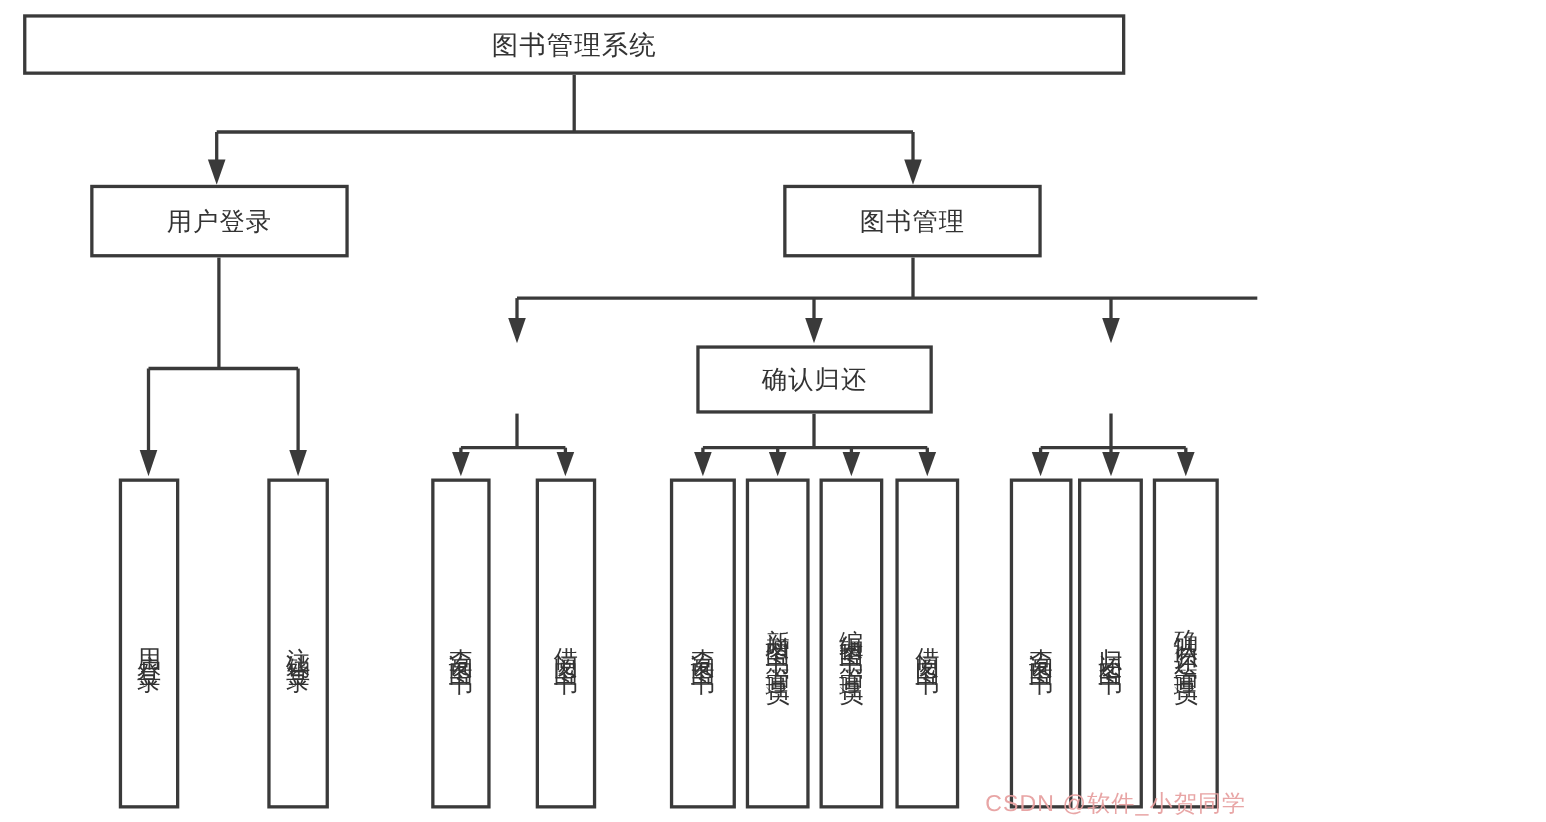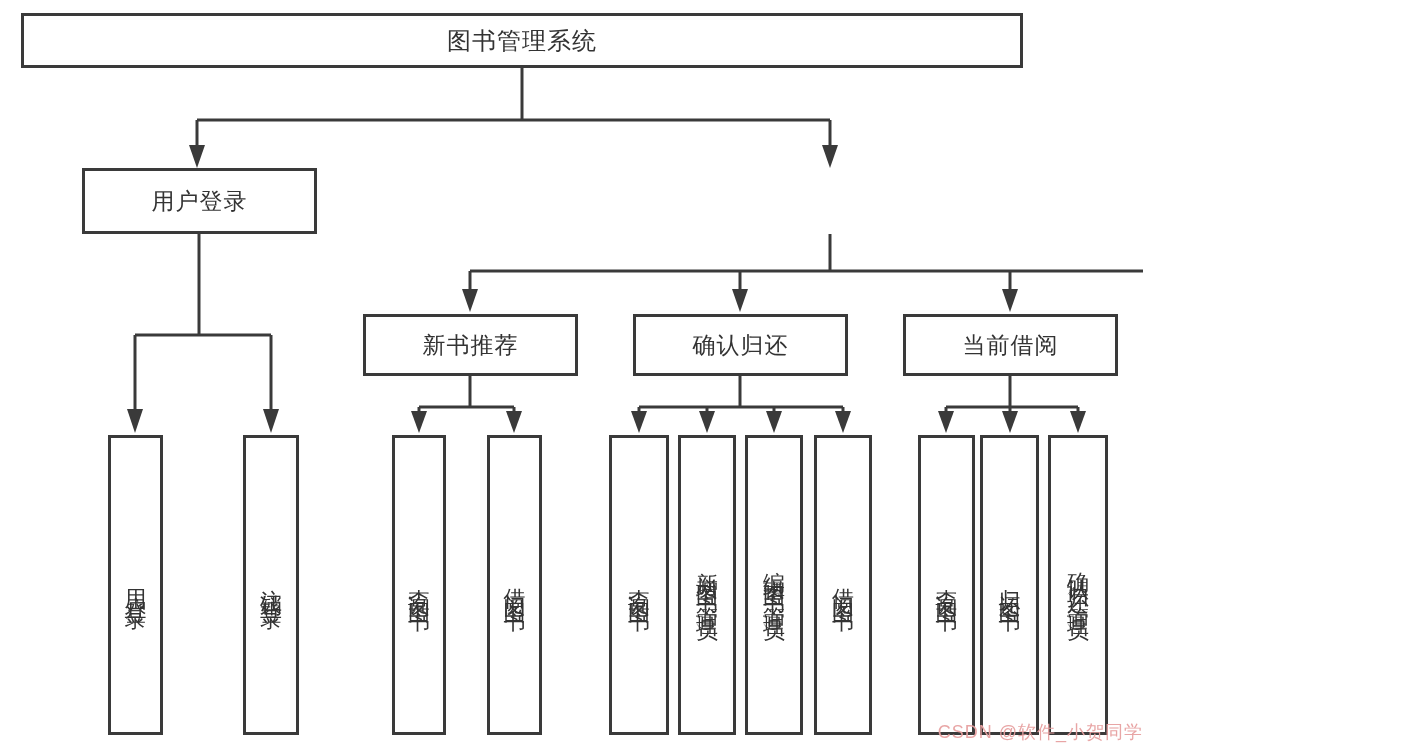--- a/index.html
+++ b/index.html
@@ -41,23 +41,23 @@
     text-orientation: mixed;
     display: flex;
     align-items: center;
     justify-content: center;
     font-size: 22px;
     letter-spacing: 7px;
     line-height: 1;
   }
   .watermark {
     position: absolute;
-    right: 0;
+    right: 10px;
     bottom: 3px;
-    font-size: 18px;
+    font-size: 21px;
     letter-spacing: 1px;
     color: rgba(231, 160, 160, 0.95);
     white-space: nowrap;
     z-index: 5;
   }
 </style>
 </head>
 <body>
 
 <div id="stage">
@@ -128,24 +128,23 @@
       <path d="M1225 407 V413"></path>
         <polygon points="1217,411 1233,411 1225,433"></polygon>
       <path d="M1342 407 V413"></path>
         <polygon points="1334,411 1350,411 1342,433"></polygon>
     </g>
   </svg>
 
   <div class="hbox root" style="left:21px; top:13px; width:1002px; height:55px;">图书管理系统</div>
 
   <div class="hbox" style="left:82px; top:168px; width:235px; height:66px;">用户登录</div>
+  <div class="hbox" style="left:712px; top:168px; width:235px; height:66px;">图书管理</div>
 
-  <div class="hbox" style="left:363px; top:314px; width:215px; height:62px;">新书推荐</div>
   <div class="hbox" style="left:633px; top:314px; width:215px; height:62px;">确认归还</div>
-  <div class="hbox" style="left:903px; top:314px; width:215px; height:62px;">当前借阅</div>
 
   <div class="vbox" style="left:108px; top:435px; width:55px; height:300px;">用户登录</div>
   <div class="vbox" style="left:243px; top:435px; width:56px; height:300px;">注销登录</div>
   <div class="vbox" style="left:392px; top:435px; width:54px; height:300px;">查询图书</div>
   <div class="vbox" style="left:487px; top:435px; width:55px; height:300px;">借阅图书</div>
   <div class="vbox" style="left:609px; top:435px; width:60px; height:300px;">查询图书</div>
   <div class="vbox" style="left:678px; top:435px; width:58px; height:300px;">新增图书（管理员）</div>
   <div class="vbox" style="left:745px; top:435px; width:58px; height:300px;">编辑图书（管理员）</div>
   <div class="vbox" style="left:814px; top:435px; width:58px; height:300px;">借阅图书</div>
   <div class="vbox" style="left:918px; top:435px; width:57px; height:300px;">查询图书</div>

